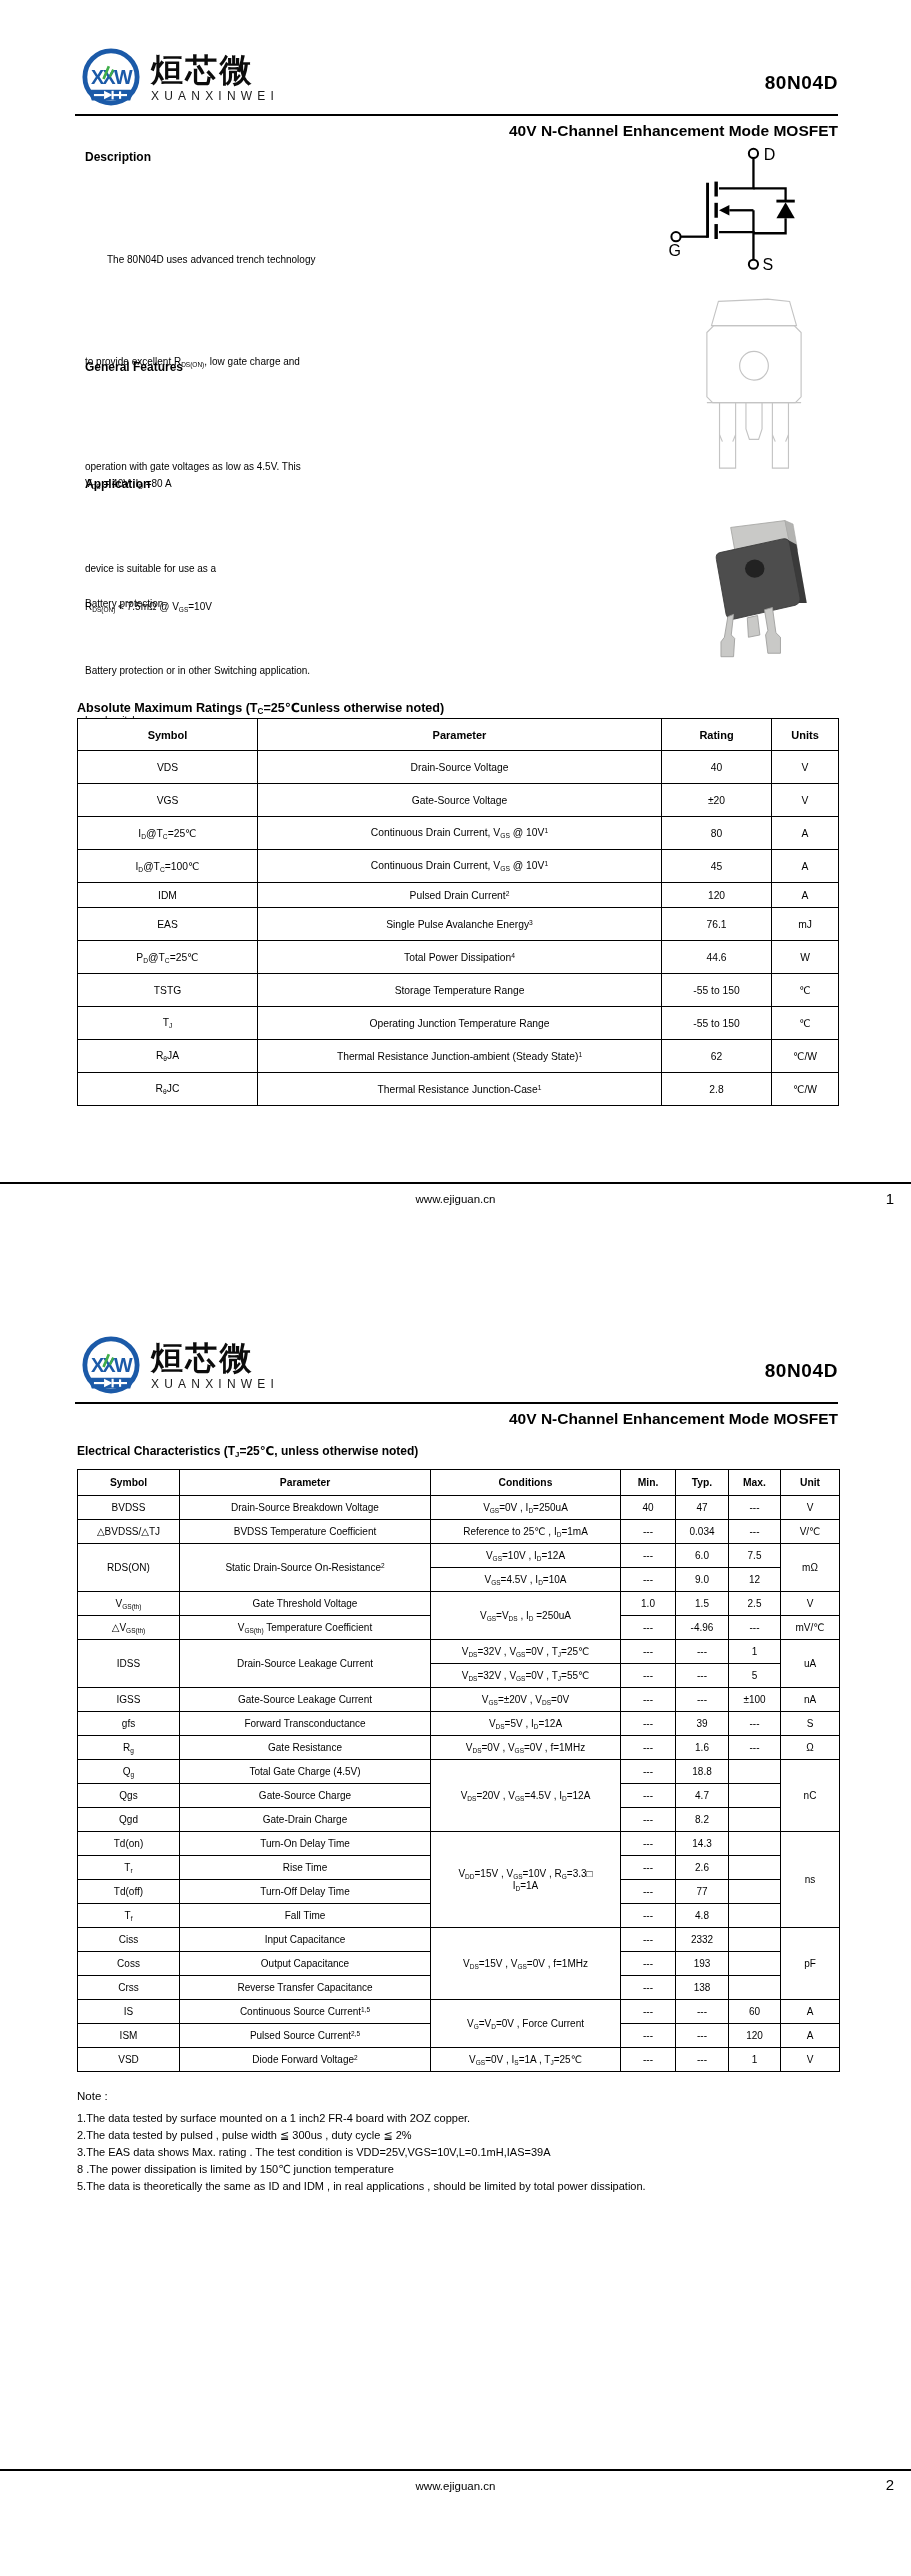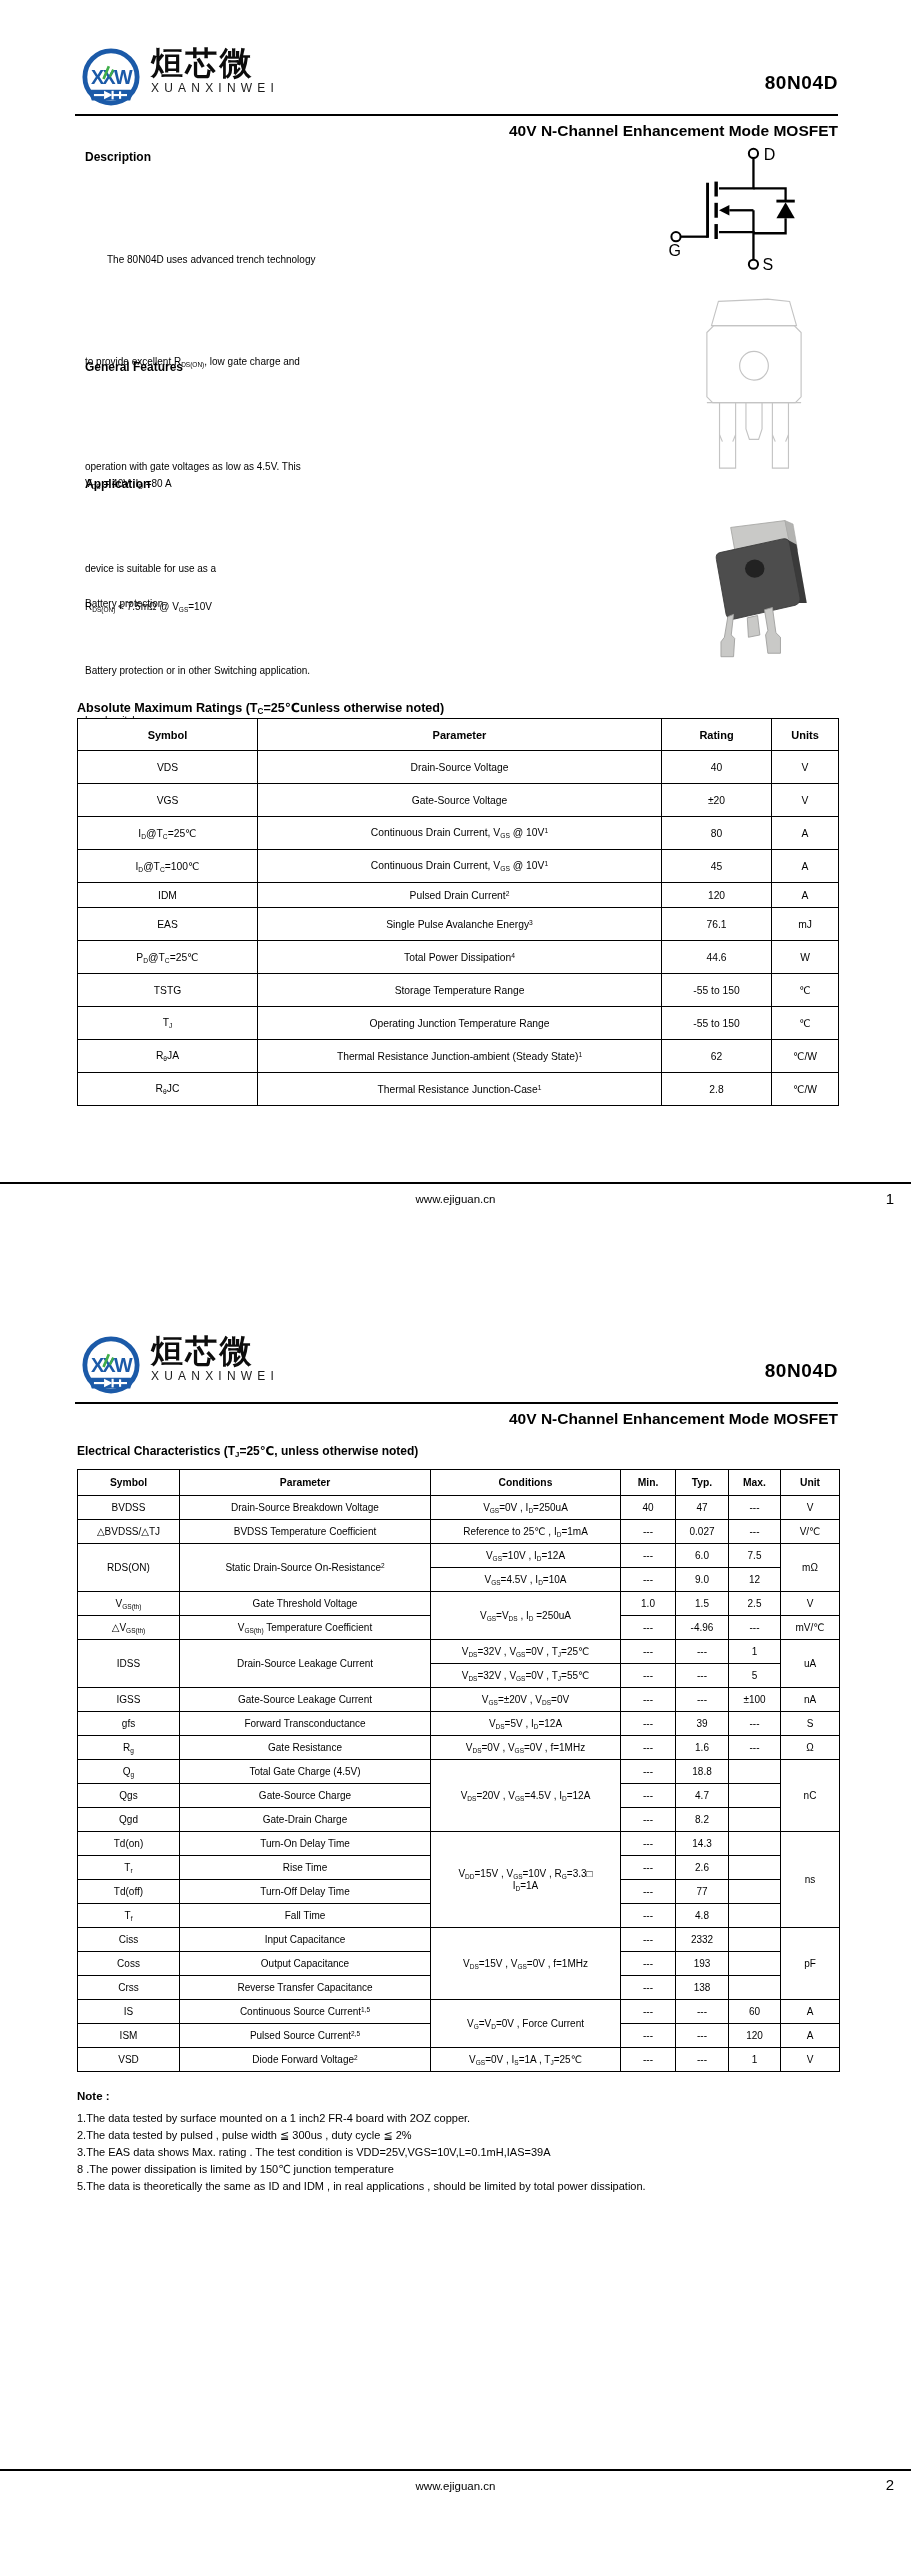--- a/index.html
+++ b/index.html
@@ -4,21 +4,21 @@
 <style>
   html,body{margin:0;padding:0;background:#ffffff;}
   body{width:911px;height:2576px;position:relative;font-family:"Liberation Sans","DejaVu Sans",sans-serif;color:#000;}
   .page{position:absolute;left:0;width:911px;height:1288px;background:#fff;overflow:hidden;}
   #page1{top:0;} #page2{top:1288px;}
   .abs{position:absolute;}
   sub{font-size:65%;vertical-align:-0.25em;}
   sup{font-size:65%;vertical-align:0.45em;}
 
   
-  .logo{left:79px;top:46px;display:flex;gap:8px;}
+  .logo{left:79px;top:46px;display:flex;align-items:center;gap:8px;}
   .logo-mark{width:64px;height:64px;}
   .logo-cn{font-size:32px;font-weight:700;letter-spacing:2.3px;line-height:34px;color:#0c0c0c;}
   .logo-en{font-size:12px;letter-spacing:5.2px;color:#1a1a1a;margin-top:1.1px;}
   .part-number{right:73px;top:72px;font-size:19px;font-weight:700;letter-spacing:0.6px;}
   .head-rule{left:75px;width:763px;top:114px;height:2.3px;background:#000;}
   .doc-subtitle{right:73px;top:122px;font-size:15.5px;font-weight:700;}
 
   
   .h-section{font-size:12px;font-weight:700;}
   .body-text{font-size:10px;line-height:34px;white-space:pre;}
@@ -32,21 +32,21 @@
   table.absmax th{font-size:11px;}
   table.ec{left:77px;top:181px;width:761px;font-size:10px;}
   table.ec th{font-size:10.3px;}
 
   
   .footer-rule{left:0;width:911px;height:2.3px;background:#000;}
   .footer-site{left:0;width:911px;text-align:center;font-size:11.5px;}
   .footer-page{right:17px;font-size:15px;}
 
   
-  .note-head{font-size:11.5px;font-weight:700;}
+  .note-head{font-size:11.5px;font-weight:400;}
   .note-line{font-size:11px;line-height:17px;}
 
   svg text{font-family:"Liberation Sans","DejaVu Sans",sans-serif;}
 </style>
 </head>
 <body>
 
 <div class="page" id="page1">
 
   <div class="abs logo">
@@ -290,21 +290,21 @@
           <td>40</td>
           <td>47</td>
           <td>---</td>
           <td>V</td>
     </tr>
     <tr style="height:24px">
       <td>△BVDSS/△TJ</td>
           <td>BVDSS Temperature Coefficient</td>
           <td>Reference to 25℃ , I<sub>D</sub>=1mA</td>
           <td>---</td>
-          <td>0.027</td>
+          <td>0.034</td>
           <td>---</td>
           <td>V/℃</td>
     </tr>
     <tr style="height:24px">
       <td rowspan="2">RDS(ON)</td>
           <td rowspan="2">Static Drain-Source On-Resistance<sup>2</sup></td>
           <td>V<sub>GS</sub>=10V , I<sub>D</sub>=12A</td>
           <td>---</td>
           <td>6.0</td>
           <td>7.5</td>

